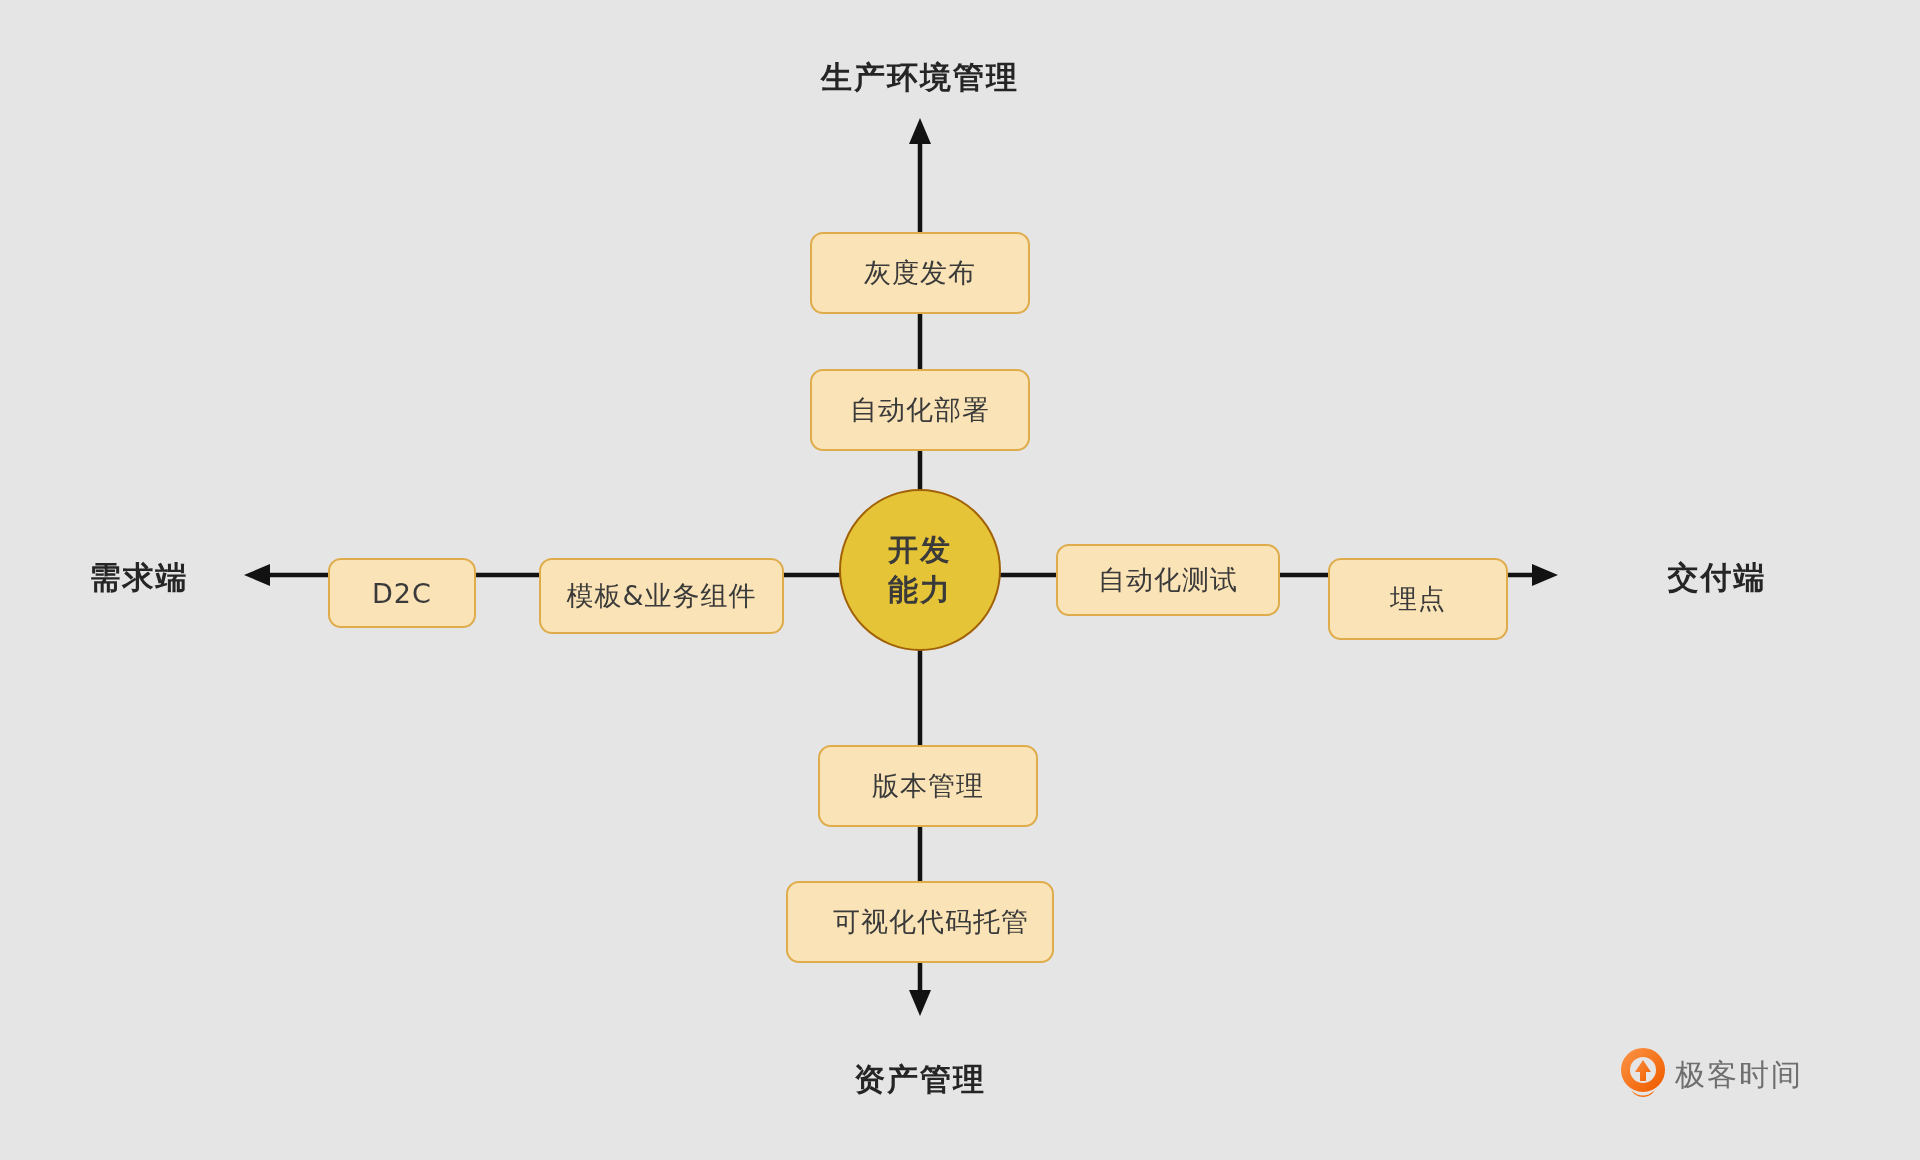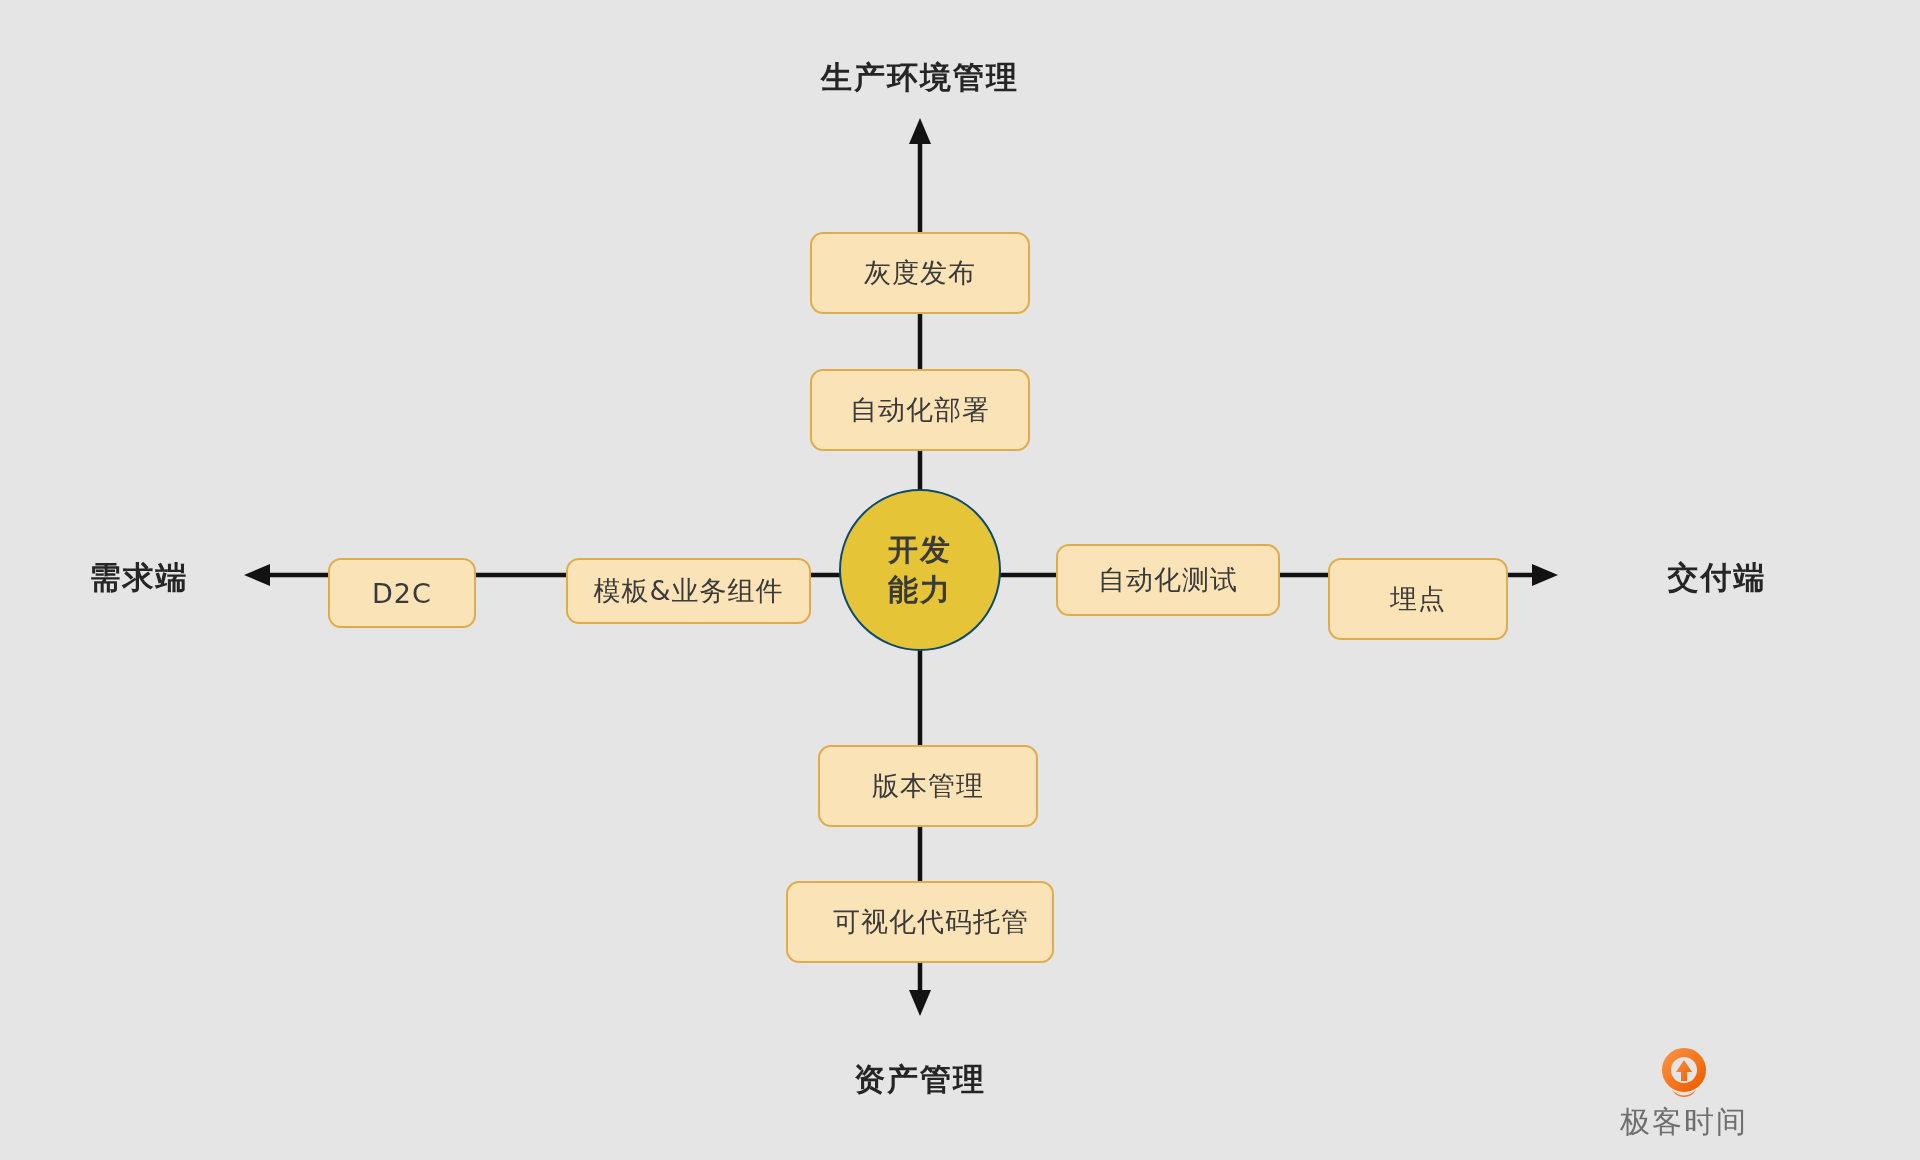--- a/index.html
+++ b/index.html
@@ -32,21 +32,21 @@
     letter-spacing: 1px;
     white-space: nowrap;
     margin-top: 24px;
   }
   .center-node {
     position: absolute;
     left: 839px; top: 489px;
     width: 162px; height: 162px;
     box-sizing: border-box;
     background: #E6C437;
-    border: 2px solid #0c4a6e;
+    border: 2px solid #a16207;
     border-radius: 50%;
     display: flex;
     flex-direction: column;
     align-items: center;
     justify-content: center;
     font-size: 30px;
     font-weight: 700;
     color: #3A3A3A;
     line-height: 1.35;
     letter-spacing: 2px;
@@ -62,32 +62,32 @@
   }
   .label-top    { left: 670px; top: 57px;  width: 500px; }
   .label-bottom { left: 670px; top: 1059px; width: 500px; }
   .label-left   { left: 39px;  top: 557px; width: 200px; }
   .label-right  { left: 1617px; top: 557px; width: 200px; }
 
   
   .node-top-outer    { left: 810px;  top: 208px; width: 220px; height: 82px; }
   .node-top-inner    { left: 810px;  top: 345px; width: 220px; height: 82px; }
   .node-left-outer   { left: 328px;  top: 534px; width: 148px; height: 70px; }
-  .node-left-inner   { left: 566px;  top: 534px; width: 245px; height: 66px; }
+  .node-left-inner   { left: 539px;  top: 534px; width: 245px; height: 76px; }
   .node-right-inner  { left: 1056px; top: 520px; width: 224px; height: 72px; }
   .node-right-outer  { left: 1328px; top: 534px; width: 180px; height: 82px; }
   .node-bottom-inner { left: 818px;  top: 721px; width: 220px; height: 82px; }
   .node-bottom-outer { left: 786px;  top: 857px; width: 268px; height: 82px; padding-left: 22px; }
 
   .logo {
     position: absolute;
     left: 1620px; top: 1048px;
     display: flex;
     align-items: center;
-    flex-direction: column;
+    gap: 9px;
   }
   .logo-text {
     font-size: 30px;
     font-weight: 500;
     color: #6F6F6F;
     letter-spacing: 2px;
     white-space: nowrap;
   }
 </style>
 </head>

